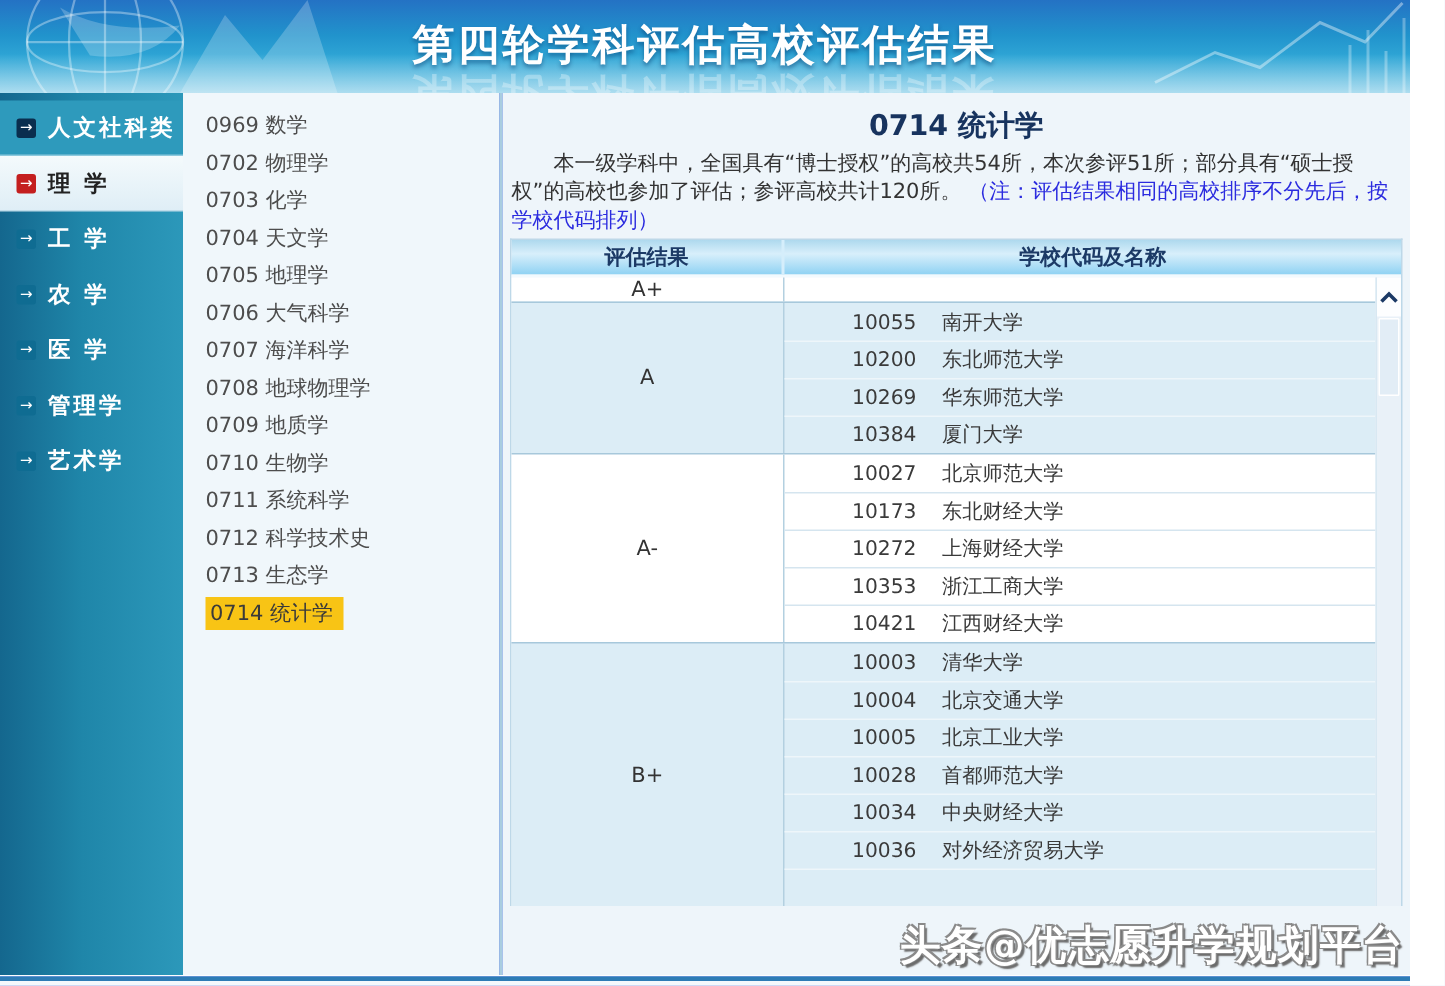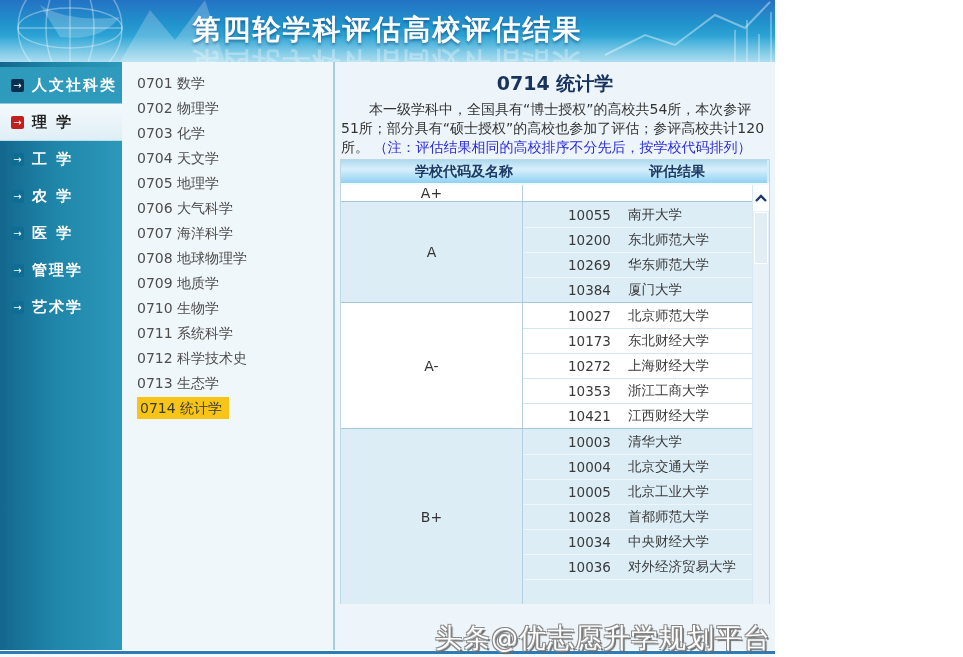--- a/index.html
+++ b/index.html
@@ -1,18 +1,18 @@
 <!DOCTYPE html>
 <html><head>
 <meta charset="utf-8">
 <style>
   * { box-sizing: border-box; margin: 0; padding: 0; }
   html,body { width:963px; height:657px; overflow:hidden; }
   body { font-family:"DejaVu Sans","Liberation Sans",sans-serif; background:#fff; }
-  .page { position:relative; width:775px; height:657px; background:#1d4ed8; }
+  .page { position:relative; width:940px; height:657px; background:#1d4ed8; }
 
   
   .header {
     position:relative; height:62px; overflow:hidden;
     background:linear-gradient(180deg,#2472c4 0%,#2193cc 38%,#2fa6d6 62%,#49b4dd 100%);
   }
   .header::after {
     content:""; position:absolute; left:0; right:0; bottom:0; height:26px;
     background:linear-gradient(180deg,rgba(255,255,255,0) 0%,rgba(255,255,255,.55) 100%);
   }
@@ -87,22 +87,22 @@
   .school-row + .school-row { border-top:1px solid #d5e5ef; }
   .tgroup.alt .school-row + .school-row { border-top:1px solid #eef6fa; }
   .code { margin-left:45px; width:48px; font-size:13.5px; color:#3a3a3a; }
   .sname { margin-left:12px; font-size:13.5px; color:#3a3a3a; white-space:nowrap; }
 
   .scroll-col { width:17px; background:#e9f1f8; border-left:1px solid #d8e8f2; }
   .sb-up { height:26px; background:#fdfeff; display:flex; align-items:center; justify-content:center; cursor:pointer; }
   .sb-thumb { height:52px; margin:1px; background:#e2edf6; border:1px solid #fff; border-radius:1px; cursor:pointer; }
 
   .watermark {
-    position:absolute; z-index:9; right:4px; bottom:1px;
-    font-size:27px; font-weight:normal; color:#fff; letter-spacing:1px; white-space:nowrap;
+    position:absolute; z-index:9; right:4px; bottom:9px;
+    font-size:27px; font-weight:bold; color:#fff; letter-spacing:1px; white-space:nowrap;
     text-shadow:-1px -1px 0 #8a8a8a, 1px -1px 0 #8a8a8a, -1px 1px 0 #8a8a8a, 2px 2px 1px #6a6a6a;
     margin-left:8px;
   }
 
   
   .bottom-strip { height:7px; }
   .bs-white { height:1px; background:#fdfeff; }
   .bs-blue { height:3px; background:#2d7cb5; }
   .bs-light { height:3px; background:#f4f9fc; }
 </style>
@@ -162,21 +162,21 @@
           <span class="sb-badge">→</span>
           <span class="sb-label">管理学</span>
         </div>
         <div class="sb-item">
           <span class="sb-badge">→</span>
           <span class="sb-label">艺术学</span>
         </div>
       </div>
 
     <div class="disciplines">
-        <div class="disc-item"><span class="disc-label">0701 数学</span></div>
+        <div class="disc-item"><span class="disc-label">0969 数学</span></div>
         <div class="disc-item"><span class="disc-label">0702 物理学</span></div>
         <div class="disc-item"><span class="disc-label">0703 化学</span></div>
         <div class="disc-item"><span class="disc-label">0704 天文学</span></div>
         <div class="disc-item"><span class="disc-label">0705 地理学</span></div>
         <div class="disc-item"><span class="disc-label">0706 大气科学</span></div>
         <div class="disc-item"><span class="disc-label">0707 海洋科学</span></div>
         <div class="disc-item"><span class="disc-label">0708 地球物理学</span></div>
         <div class="disc-item"><span class="disc-label">0709 地质学</span></div>
         <div class="disc-item"><span class="disc-label">0710 生物学</span></div>
         <div class="disc-item"><span class="disc-label">0711 系统科学</span></div>
@@ -186,22 +186,22 @@
       </div>
 
     <div class="vdivider"></div>
 
     <div class="main">
       <div class="main-title">0714 统计学</div>
       <div class="intro"><span>本一级学科中，全国具有“博士授权”的高校共54所，本次参评51所；部分具有“硕士授权”的高校也参加了评估；参评高校共计120所。</span> <span class="intro-note">（注：评估结果相同的高校排序不分先后，按学校代码排列）</span></div>
 
       <div class="table-wrap">
         <div class="thead">
+          <div class="th th-grade">评估结果</div>
           <div class="th th-school">学校代码及名称</div>
-          <div class="th th-grade">评估结果</div>
         </div>
         <div class="tbody">
           <div class="rows-area">
               <div class="tgroup">
                 <div class="grade-cell">A+</div>
               </div>
               <div class="tgroup alt">
                 <div class="grade-cell">A</div>
                 <div class="schools">
                   <div class="school-row">

